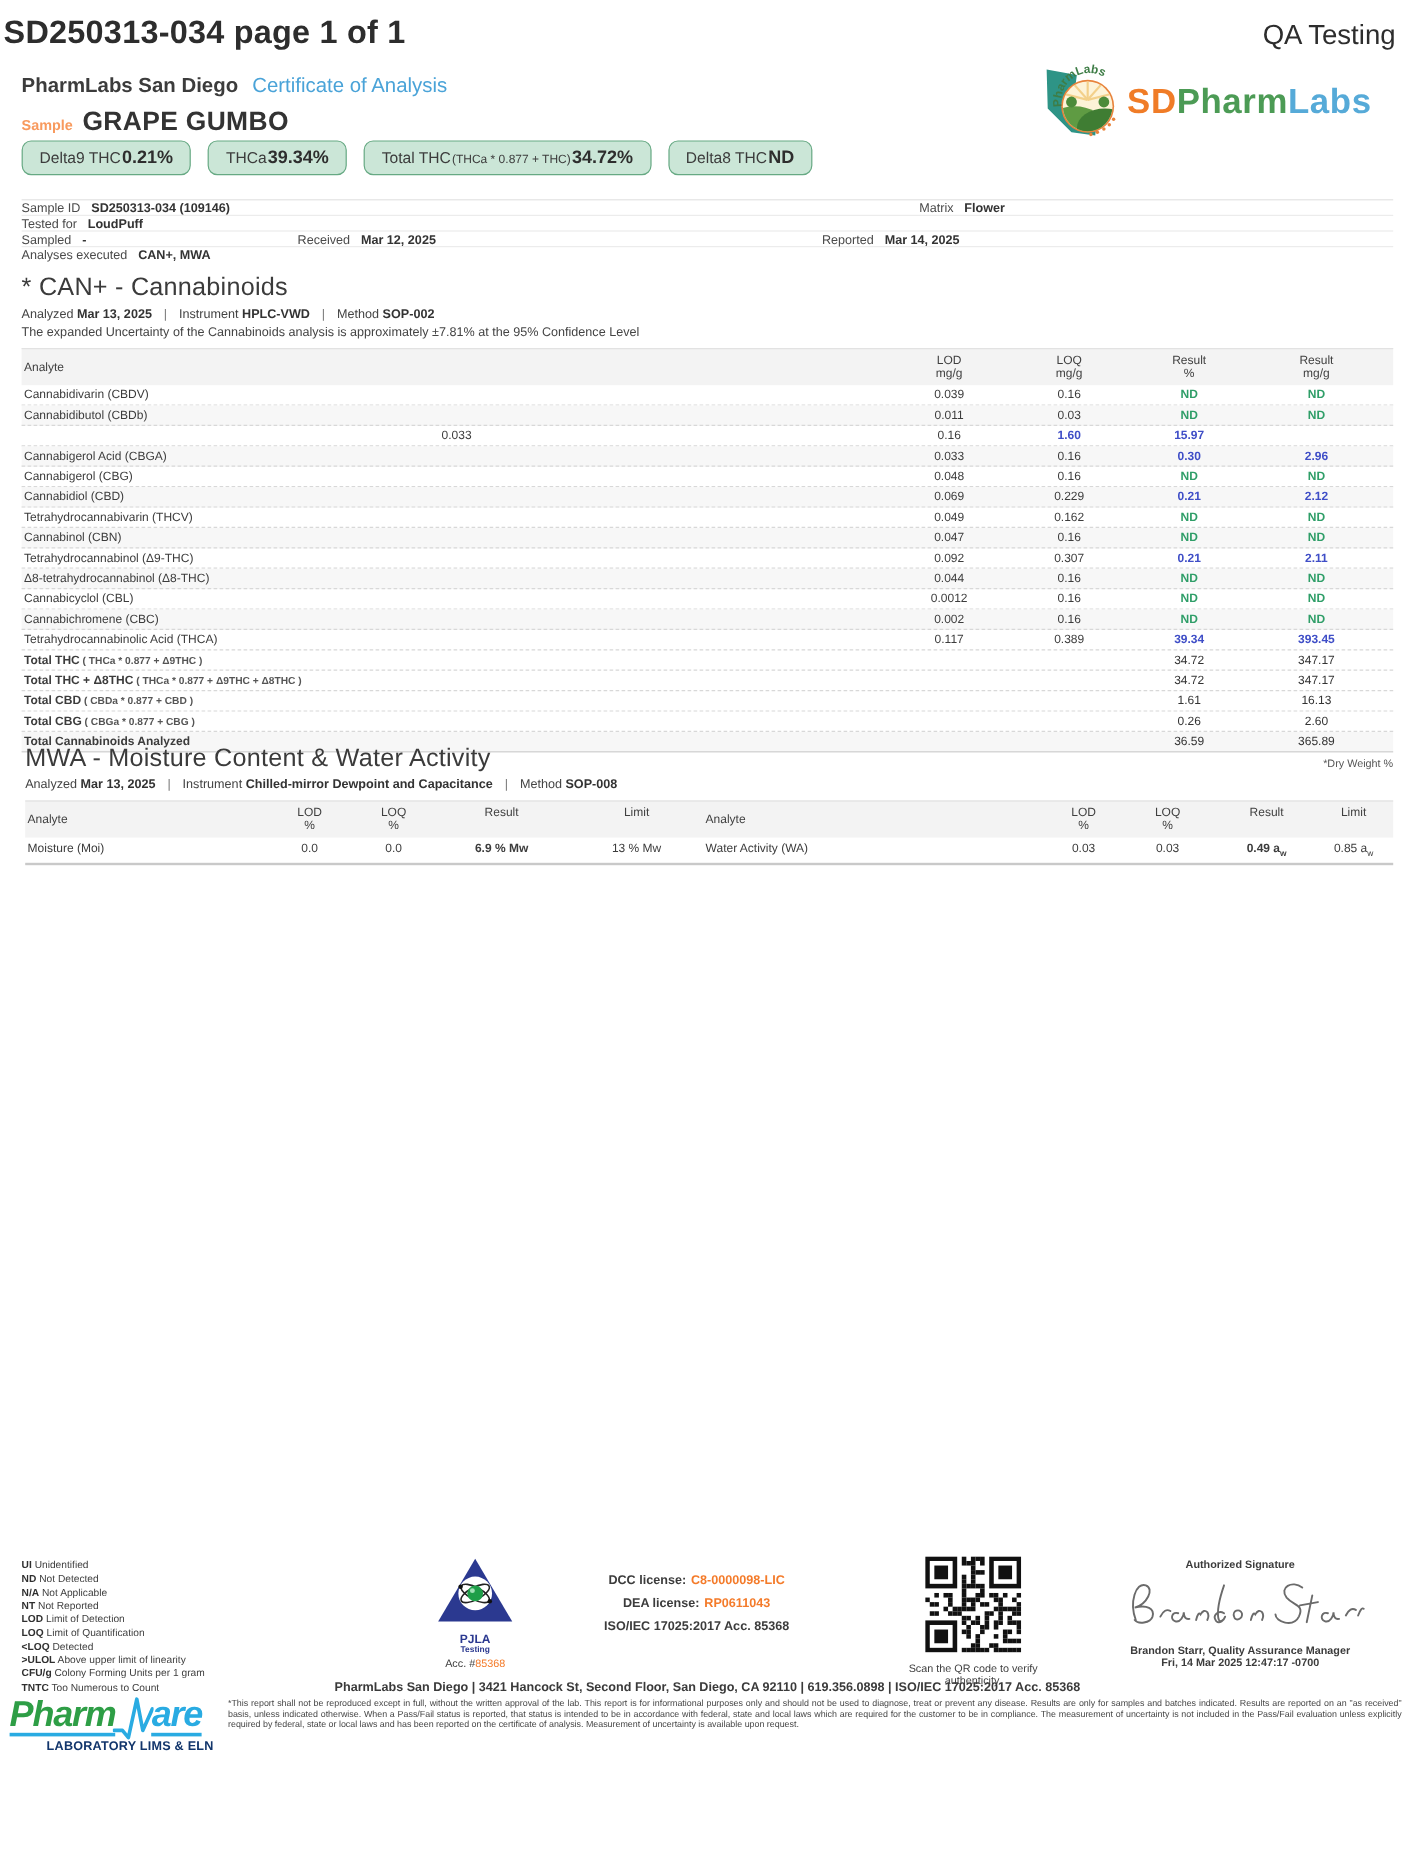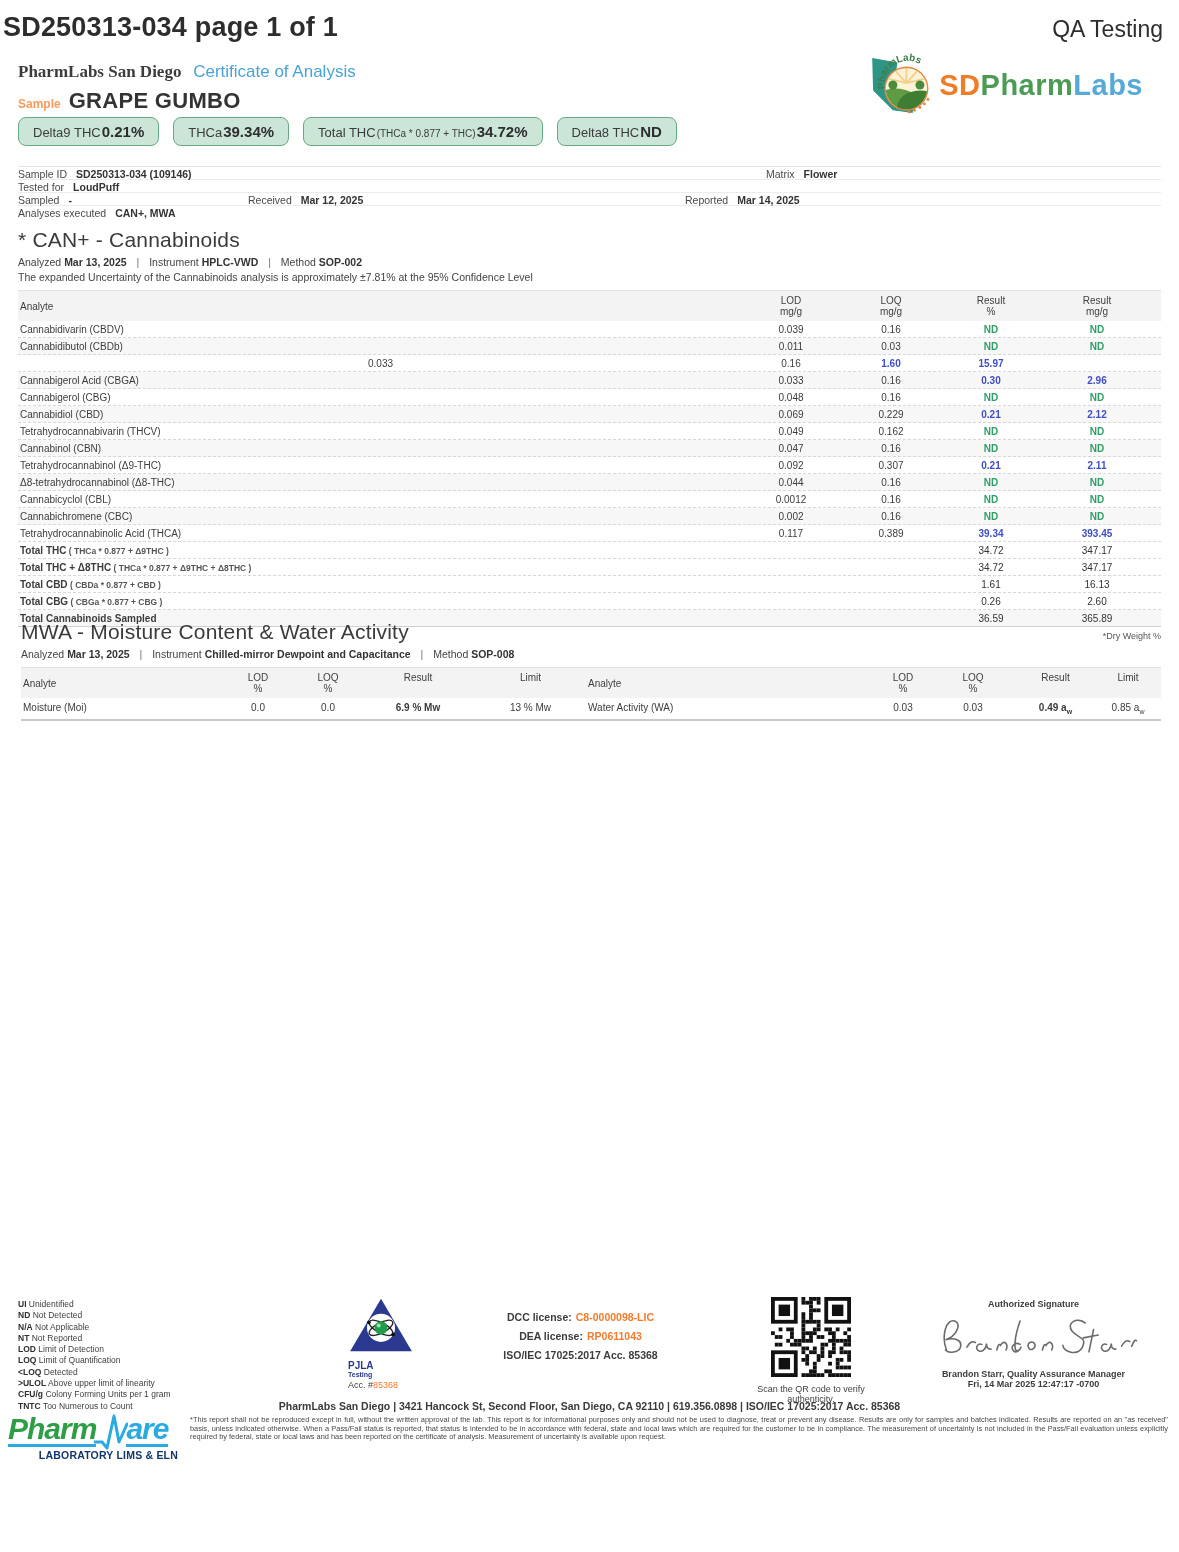--- a/index.html
+++ b/index.html
@@ -5,21 +5,21 @@
   * { margin:0; padding:0; box-sizing:border-box; }
   html,body { background:#fff; }
   body {
     width:1179px; height:1552px; position:relative; overflow:hidden;
     font-family:"Liberation Sans", sans-serif; color:#3a3a3a;
   }
   
   .h1 { position:absolute; top:12px; left:3px; font-size:27px; font-weight:600; letter-spacing:.2px; color:#2d2d2d;}
   .qa { position:absolute; top:16px; right:16px; font-size:23px; color:#2d2d2d; }
   .brandline { position:absolute; top:62px; left:18px; font-size:17px; }
-  .brandline .labname { font-weight:700; color:#3c3c3c;font-family:Liberation Serif, serif; }
+  .brandline .labname { font-weight:700; color:#3c3c3c; }
   .brandline .doctype { color:#4aa3d8; margin-left:7px; font-weight:500;}
   .logo-wrap { position:absolute; top:52px; right:36px; display:flex; align-items:center; }
   .wordmark { font-size:29px; font-weight:700; letter-spacing:.5px; margin-left:2px;}
   .wm-sd { color:#f07c27; } .wm-pharm { color:#4c9b55; } .wm-labs { color:#56aad8; }
   .sampleline { position:absolute; top:88px; left:18px; display:flex; align-items:baseline; }
   .sample-label { color:#f89a5e; font-size:12px; font-weight:600; margin-right:8px; }
   .sample-name { font-size:22px; font-weight:700; color:#333; letter-spacing:.3px;}
   
   .badges { position:absolute; top:117px; left:18px; display:flex; gap:14px; }
   .badge { background:#cbe6d7; border:1.6px solid #66a983; border-radius:8px;
@@ -70,21 +70,21 @@
   .m-head .hl { text-align:left; align-self:center; }
   .m-row { display:grid; grid-template-columns:200px 70px 70px 110px 115px 280px 70px 70px 95px 1fr;
            padding:4px 8px 4px 2px; font-size:10px; border-bottom:2px solid #c9c9c9; }
   .m-cell { text-align:center; color:#3c3c3c; }
   .m-analyte { text-align:left; }
   sub { font-size:7px; }
   
   .footer-row { position:absolute; top:1297px; left:18px; right:18px; height:115px; }
   .legend { position:absolute; left:0; top:2px; font-size:8.5px; line-height:11.3px; color:#3e3e3e;}
   .legend b { color:#2f2f2f; }
-  .pjla { position:absolute; left:330px; top:0; width:96px; text-align:left; }
+  .pjla { position:absolute; left:330px; top:0; width:96px; text-align:center; }
   .pjla .pjla-name { font-size:10px; font-weight:800; color:#2b3990; margin-top:1px;}
   .pjla .pjla-sub { font-size:7px; font-weight:700; color:#2b3990; }
   .pjla .pjla-acc { font-size:9px; color:#3e3e3e; margin-top:2px; }
   .pjla .pjla-acc .acc-num { color:#f47b2a; }
   .licenses { position:absolute; left:455px; top:14px; width:215px; text-align:center; }
   .lic-line { font-size:10.5px; font-weight:700; color:#3c3c3c; margin-bottom:7px; }
   .lic-line .lic-val { color:#f47b2a; margin-left:4px; }
   .qr-block { position:absolute; left:718px; top:0; width:150px; text-align:center; }
   .qr-caption { font-size:9px; color:#3e3e3e; margin-top:3px; }
   .sig-block { position:absolute; right:0; top:2px; width:255px; text-align:center; }
@@ -333,21 +333,21 @@
           <div class="c-cell res-tot">16.13</div>
         </div>
         <div class="c-row">
           <div class="c-analyte"><span class="t-label">Total CBG</span><span class="t-formula"> ( CBGa * 0.877 + CBG )</span></div>
           <div class="c-cell"></div>
           <div class="c-cell"></div>
           <div class="c-cell res-tot">0.26</div>
           <div class="c-cell res-tot">2.60</div>
         </div>
         <div class="c-row alt">
-          <div class="c-analyte"><span class="t-label">Total Cannabinoids Sampled</span></div>
+          <div class="c-analyte"><span class="t-label">Total Cannabinoids Analyzed</span></div>
           <div class="c-cell"></div>
           <div class="c-cell"></div>
           <div class="c-cell res-tot">36.59</div>
           <div class="c-cell res-tot">365.89</div>
         </div>
       </div>
   </div>
   <div class="dry-note">*Dry Weight %</div>
 </div>
 

